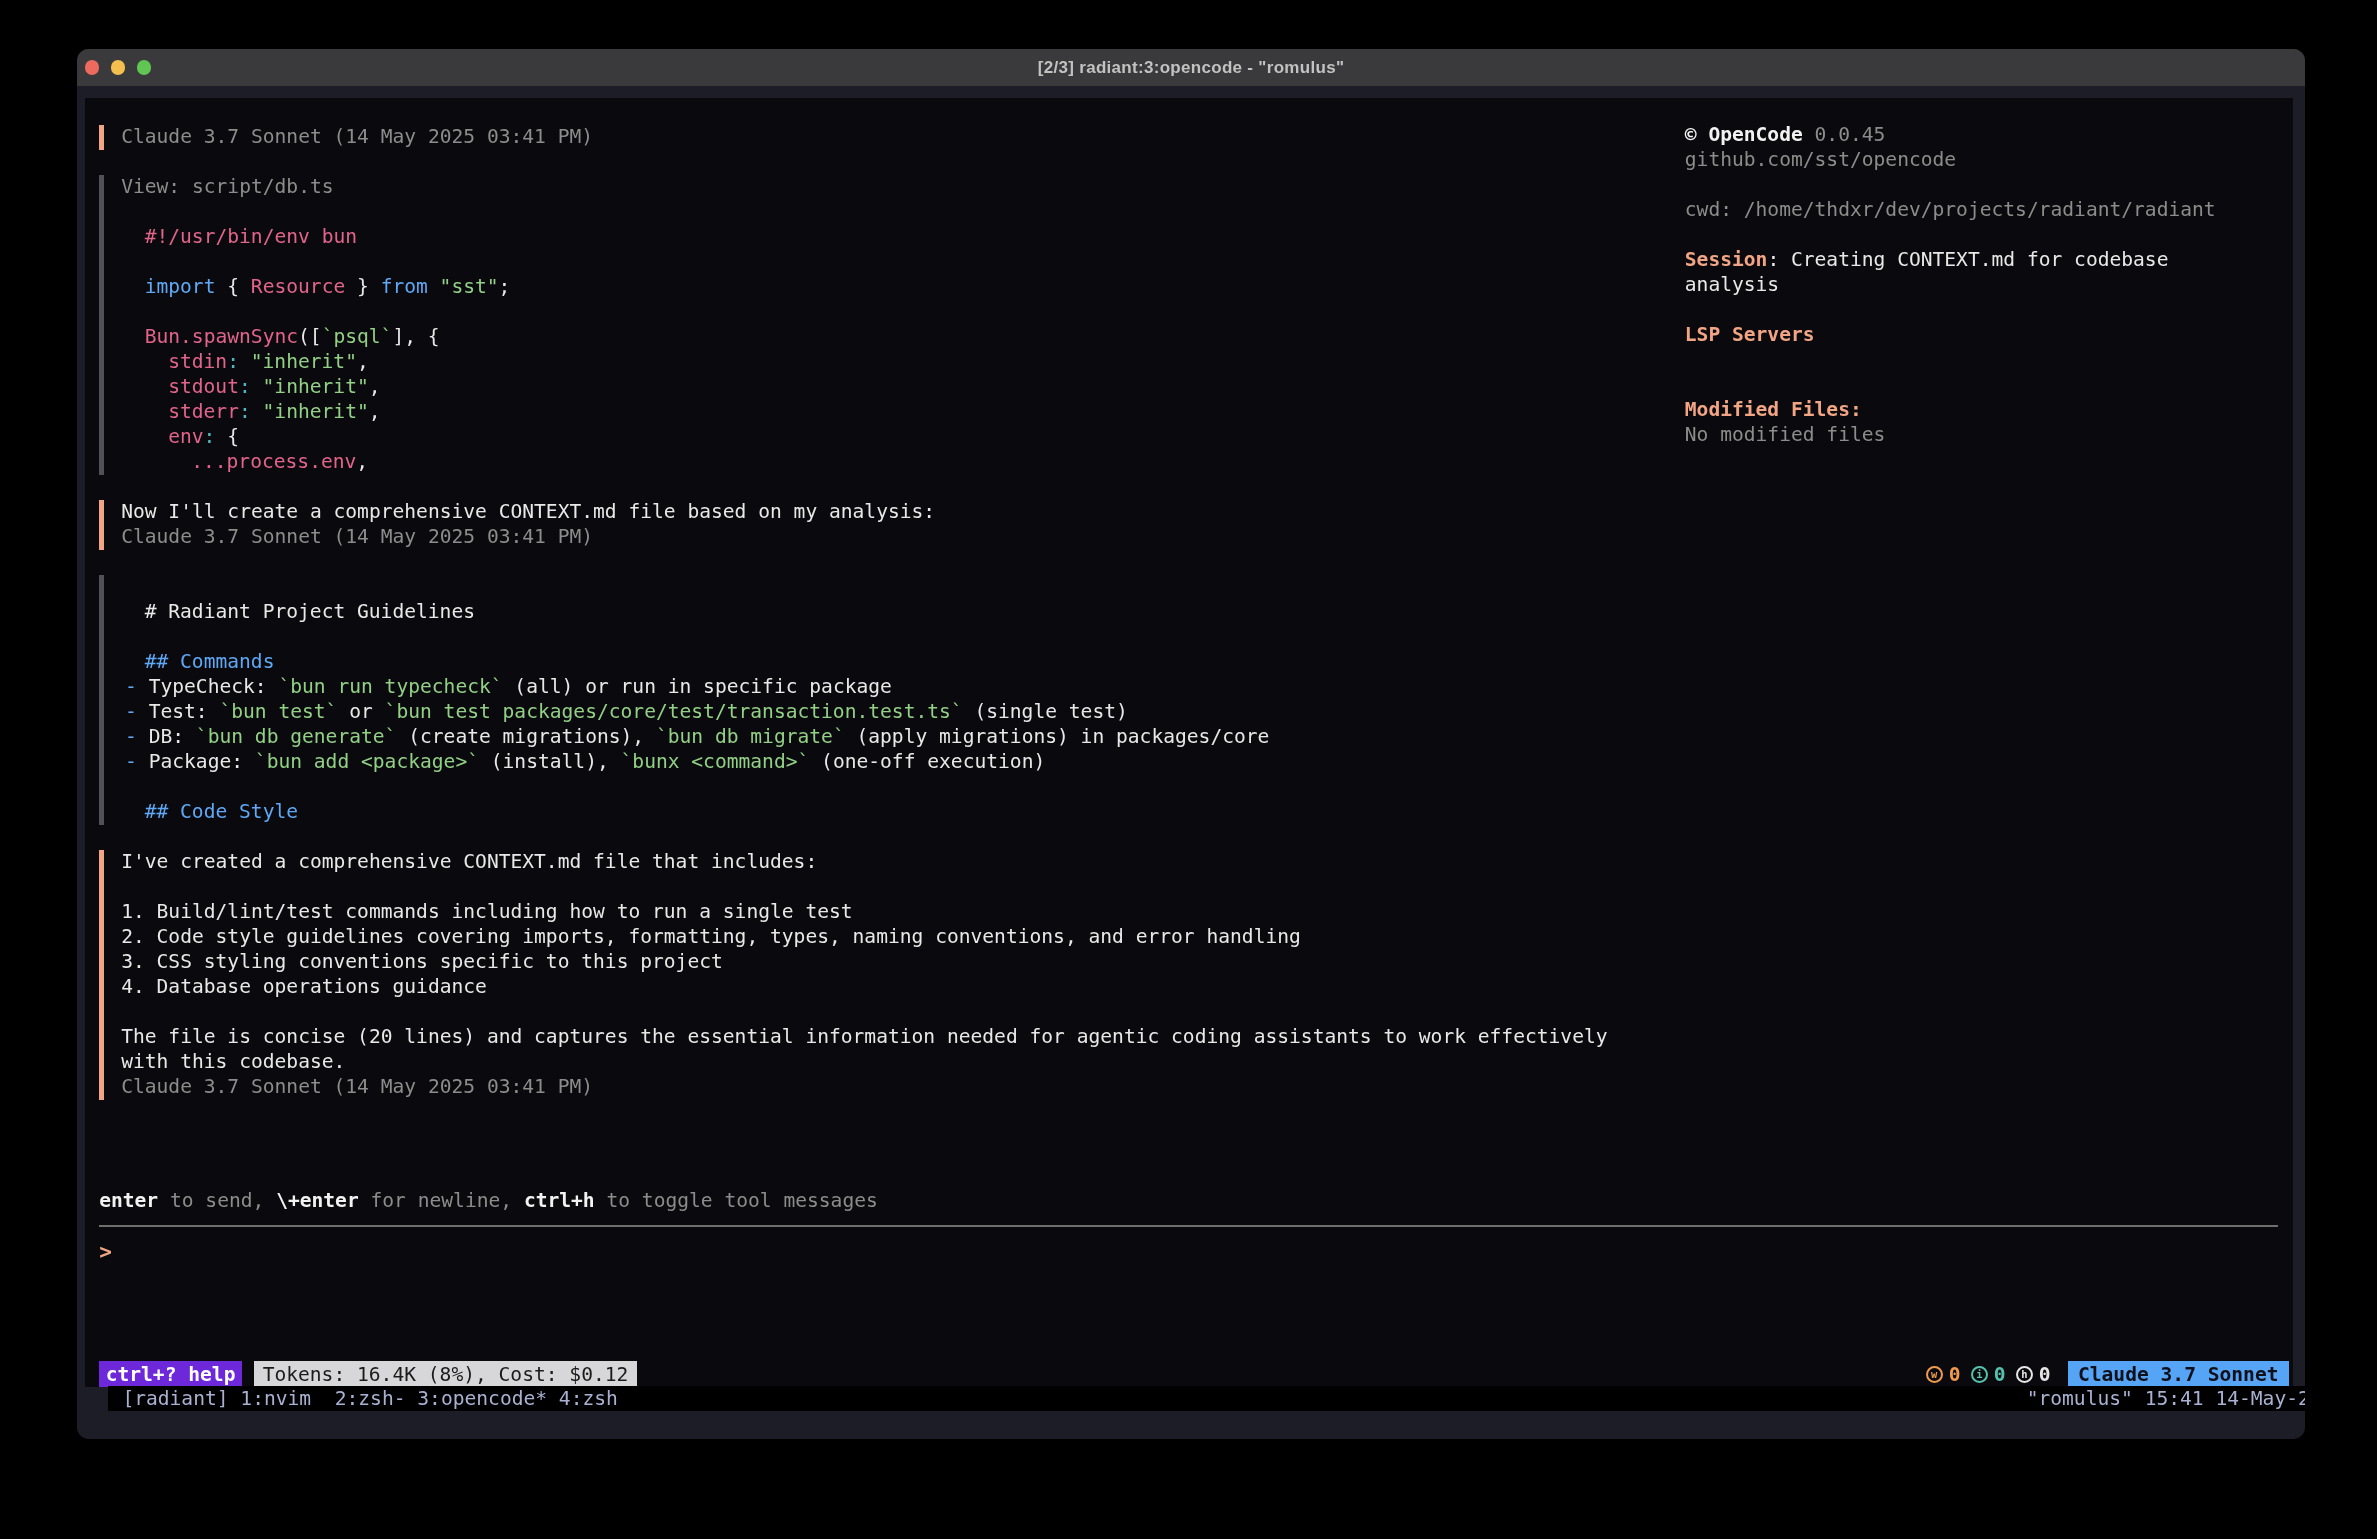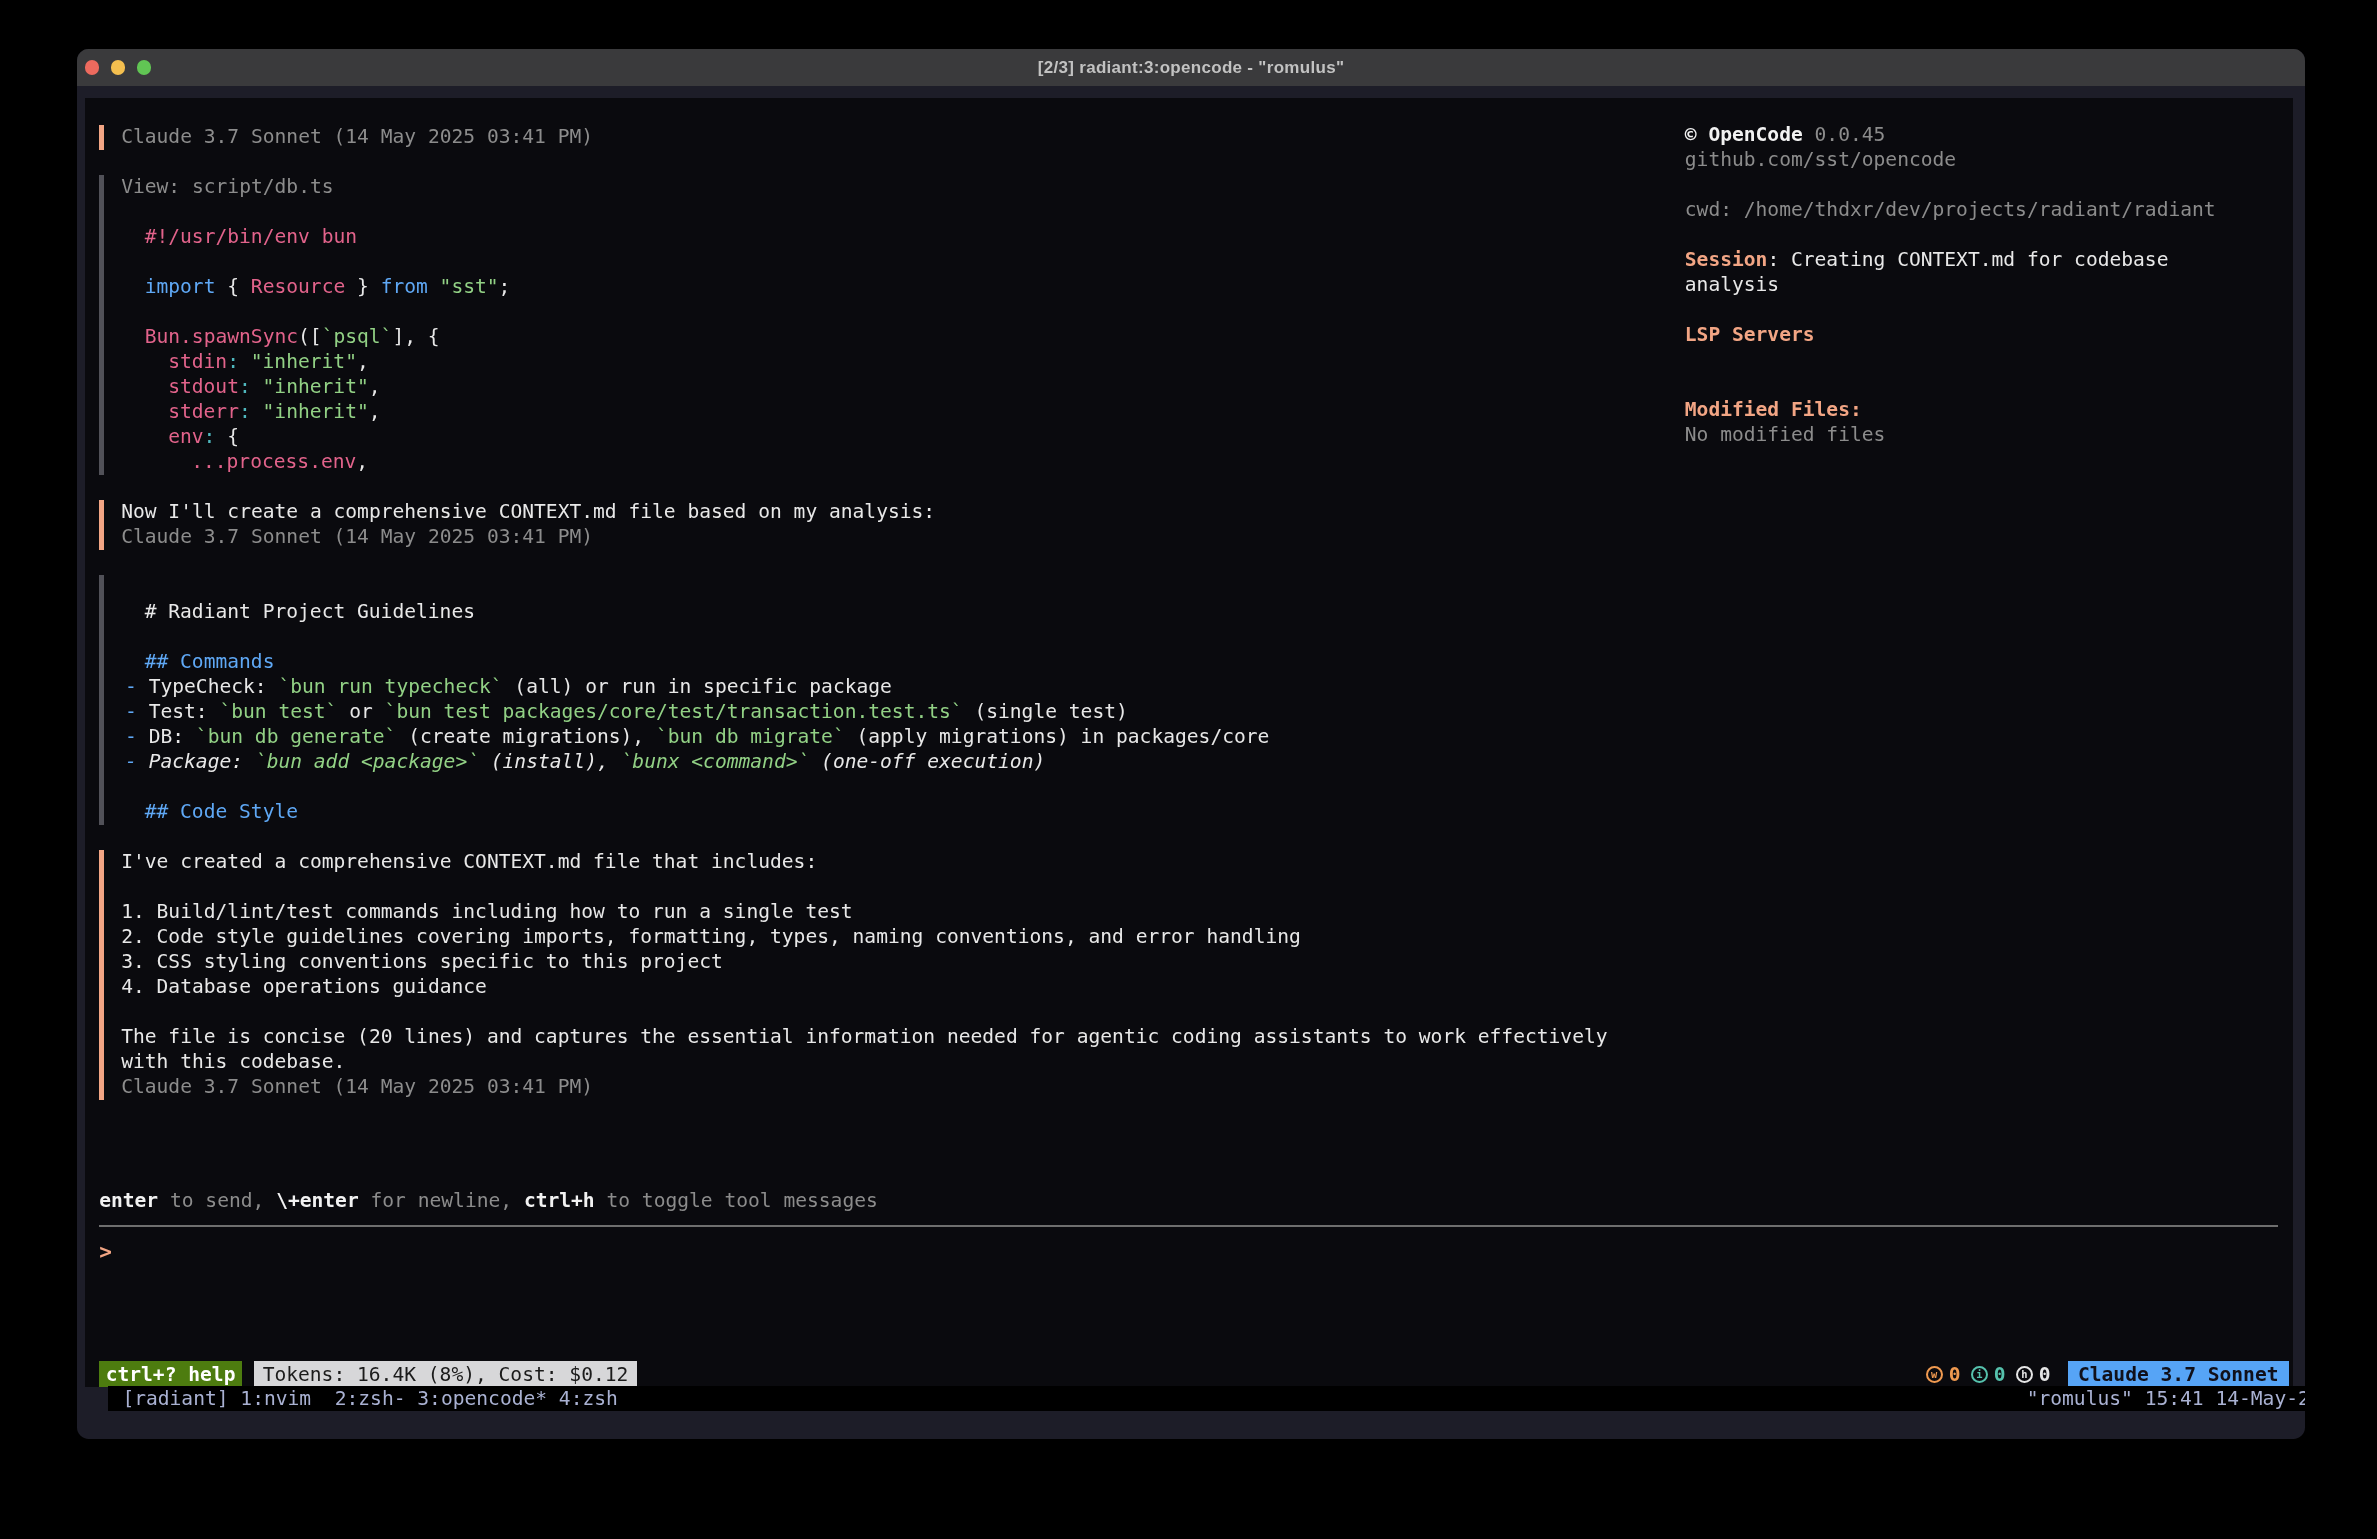--- a/index.html
+++ b/index.html
@@ -24,21 +24,21 @@
   .sg-bl{color:#5fa8f5;}
   .sg-tl{color:#4fb8be;}
   .sg-ob{color:#f2a584;font-weight:bold;}
   .sidebar{position:absolute;left:1600px;top:25px;}
   .hint{position:absolute;left:14.4px;top:1091px;}
   .inputsep{position:absolute;left:14.4px;right:14.4px;top:1127px;height:2px;background:#6e6e6e;}
   .promptrow{position:absolute;left:14.4px;top:1142px;}
   .prompt-symbol{font:bold 21px "DejaVu Sans Mono",monospace;color:#f2a584;line-height:25px;}
   .statusline{position:absolute;left:14.4px;right:3.9px;bottom:0;height:26px;display:flex;align-items:center;}
   .chip{height:26px;display:flex;align-items:center;font:19.6px "DejaVu Sans Mono",monospace;white-space:pre;}
-  .chip.help{background:#4d7c0f;color:#ffffff;font-weight:bold;padding:0 6.5px;}
+  .chip.help{background:#6d28d9;color:#ffffff;font-weight:bold;padding:0 6.5px;}
   .chip.tokens{background:#d7d7d9;color:#1b1b1b;padding:0 9px;margin-left:11.7px;}
   .spacer{flex:1;}
   .diags{display:flex;align-items:center;gap:10.4px;margin-right:17px;}
   .diag{display:flex;align-items:center;gap:5.9px;font:bold 19.6px "DejaVu Sans Mono",monospace;}
   .diag .circ{width:17px;height:17px;border:2px solid currentColor;border-radius:50%;
               font:bold 10.4px "DejaVu Sans Mono",monospace;display:flex;align-items:center;justify-content:center;box-sizing:border-box;}
   .chip.model{background:#56a4f6;color:#10101a;padding:0 10.4px;font-weight:bold;}
   .tmuxbar{position:absolute;left:0;top:1337px;width:100%;height:25px;box-sizing:border-box;
            background:#000000;display:flex;justify-content:space-between;padding:0 14.4px;
            font:19.6px "DejaVu Sans Mono",monospace;color:#a9b1d2;line-height:25px;white-space:pre;margin-left:31px;}
@@ -82,21 +82,21 @@
             <div class="tline"><span class="sg-g">Claude 3.7 Sonnet (14 May 2025 03:41 PM)</span></div>
           </div>
           <div class="block gray">
             <div class="tline"></div>
             <div class="tline" style="padding-left: 23.5px;"><span class="sg-w"># Radiant Project Guidelines</span></div>
             <div class="tline"></div>
             <div class="tline" style="padding-left: 23.5px;"><span class="sg-bl">## Commands</span></div>
             <div class="tline" style="padding-left: 3.9px;"><span class="sg-bl">- </span><span class="sg-w">TypeCheck: </span><span class="sg-gr">`bun run typecheck`</span><span class="sg-w"> (all) or run in specific package</span></div>
             <div class="tline" style="padding-left: 3.9px;"><span class="sg-bl">- </span><span class="sg-w">Test: </span><span class="sg-gr">`bun test`</span><span class="sg-w"> or </span><span class="sg-gr">`bun test packages/core/test/transaction.test.ts`</span><span class="sg-w"> (single test)</span></div>
             <div class="tline" style="padding-left: 3.9px;"><span class="sg-bl">- </span><span class="sg-w">DB: </span><span class="sg-gr">`bun db generate`</span><span class="sg-w"> (create migrations), </span><span class="sg-gr">`bun db migrate`</span><span class="sg-w"> (apply migrations) in packages/core</span></div>
-            <div class="tline" style="padding-left: 3.9px; font-style: italic;"><span class="sg-bl">- </span><span class="sg-w">Package: </span><span class="sg-gr">`bun add &lt;package&gt;`</span><span class="sg-w"> (install), </span><span class="sg-gr">`bunx &lt;command&gt;`</span><span class="sg-w"> (one-off execution)</span></div>
+            <div class="tline" style="padding-left: 3.9px;"><span class="sg-bl">- </span><span class="sg-w">Package: </span><span class="sg-gr">`bun add &lt;package&gt;`</span><span class="sg-w"> (install), </span><span class="sg-gr">`bunx &lt;command&gt;`</span><span class="sg-w"> (one-off execution)</span></div>
             <div class="tline"></div>
             <div class="tline" style="padding-left: 23.5px;"><span class="sg-bl">## Code Style</span></div>
           </div>
           <div class="block orange">
             <div class="tline"><span class="sg-w">I've created a comprehensive CONTEXT.md file that includes:</span></div>
             <div class="tline"></div>
             <div class="tline"><span class="sg-w">1. Build/lint/test commands including how to run a single test</span></div>
             <div class="tline"><span class="sg-w">2. Code style guidelines covering imports, formatting, types, naming conventions, and error handling</span></div>
             <div class="tline"><span class="sg-w">3. CSS styling conventions specific to this project</span></div>
             <div class="tline"><span class="sg-w">4. Database operations guidance</span></div>

